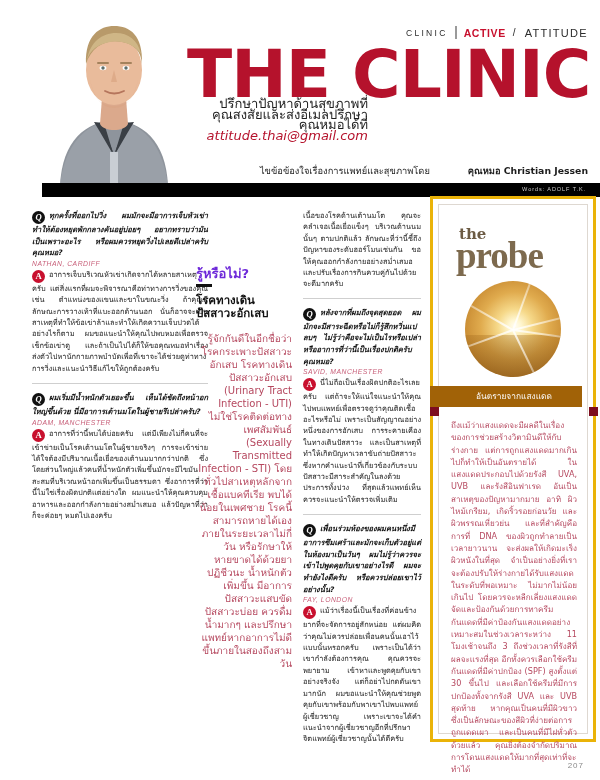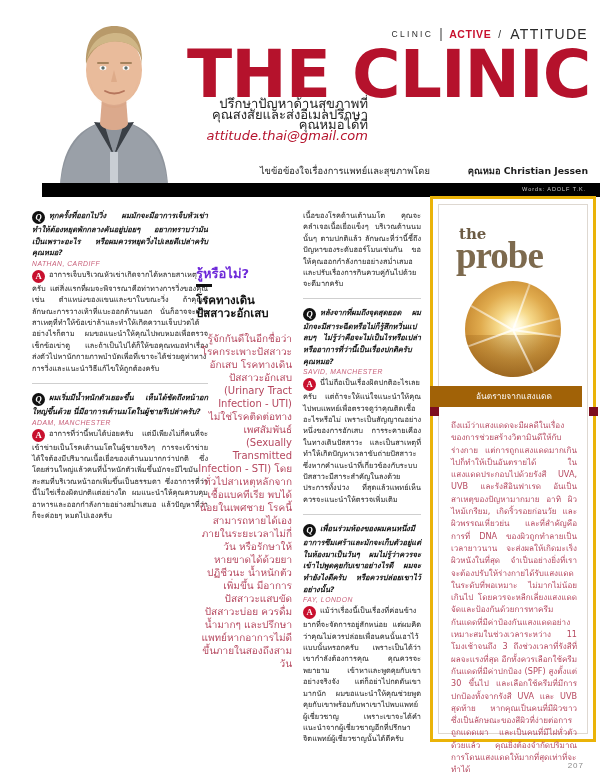--- a/index.html
+++ b/index.html
@@ -22,21 +22,21 @@
   .kicker{
     position:absolute;right:12px;top:26px;
     display:flex;align-items:center;gap:7px;
     font-size:8.5px;letter-spacing:2.1px;color:#2b2b2b;
     font-family:"Liberation Sans",sans-serif;
   }
   .kicker .k-clinic{font-weight:400;letter-spacing:2.3px;}
   .kicker .k-rule{display:inline-block;width:2px;height:13px;background:#9a9a9a;}
   .kicker .k-active{color:#c8102e;font-weight:bold;letter-spacing:0.6px;font-size:10.5px;}
   .kicker .k-slash{color:#2b2b2b;font-size:10px;}
-  .kicker .k-attitude{color:#2b2b2b;letter-spacing:1.3px;font-size:14px;}
+  .kicker .k-attitude{color:#2b2b2b;letter-spacing:1.3px;font-size:11px;}
 
   .the-clinic{
     position:absolute;right:10px;top:44px;
     color:#b5122c;
     font-family:"DejaVu Sans","Liberation Sans",sans-serif;
     font-weight:bold;
     font-size:65px;line-height:62px;
     letter-spacing:-1px;
     transform:scaleX(1.02);
     transform-origin:right center;

